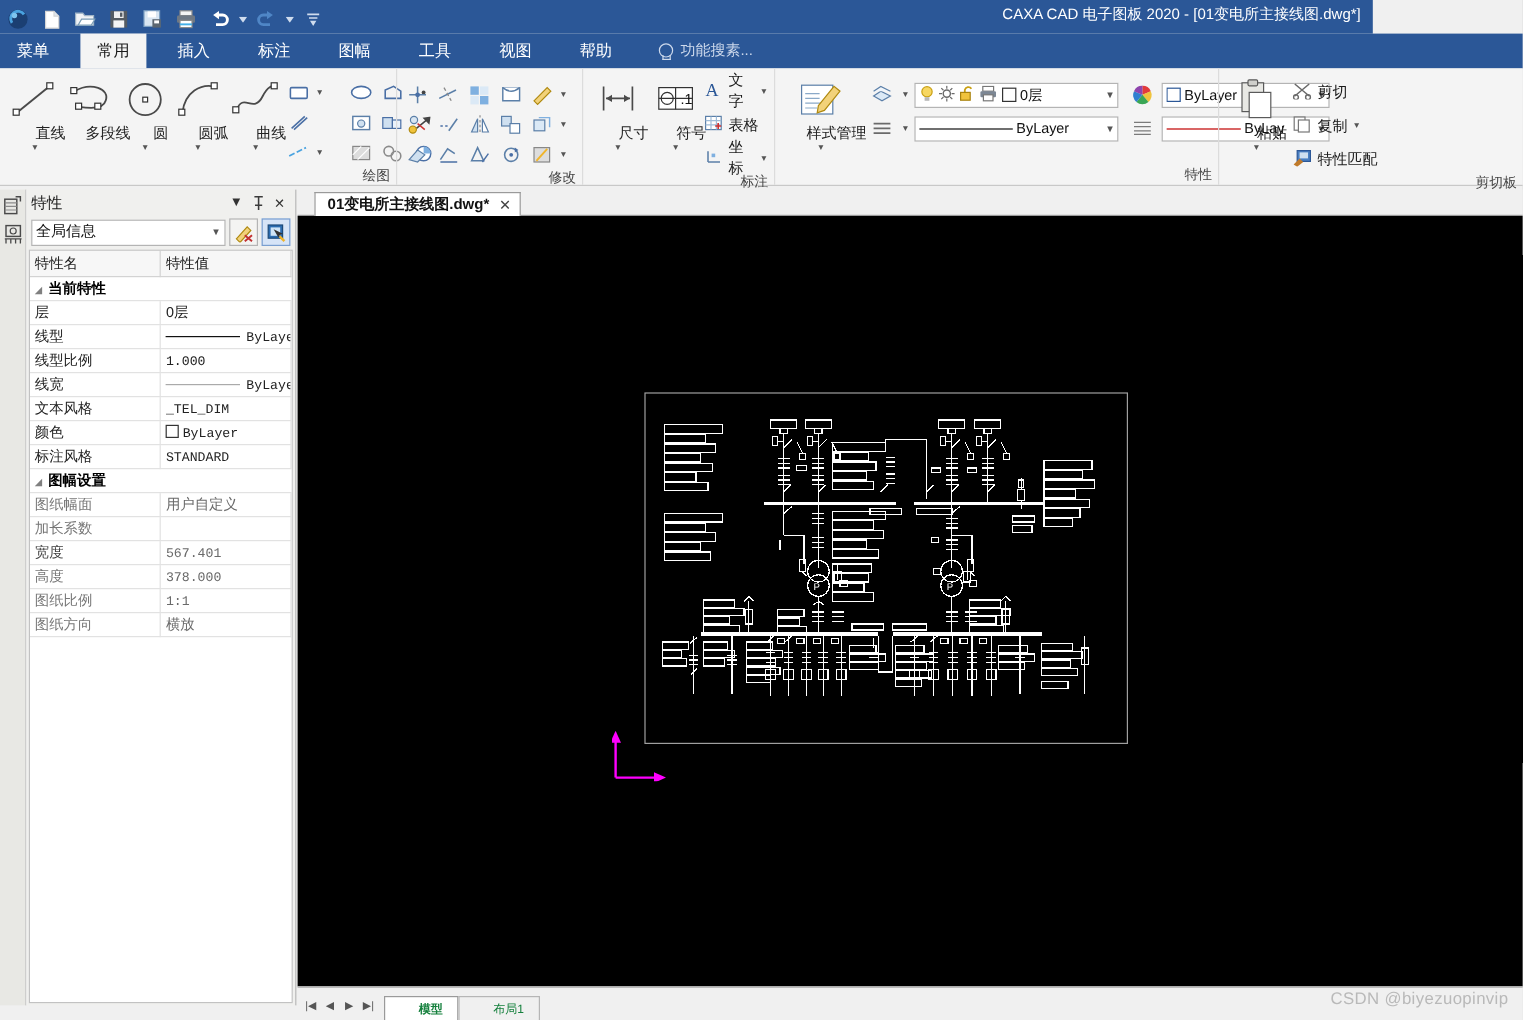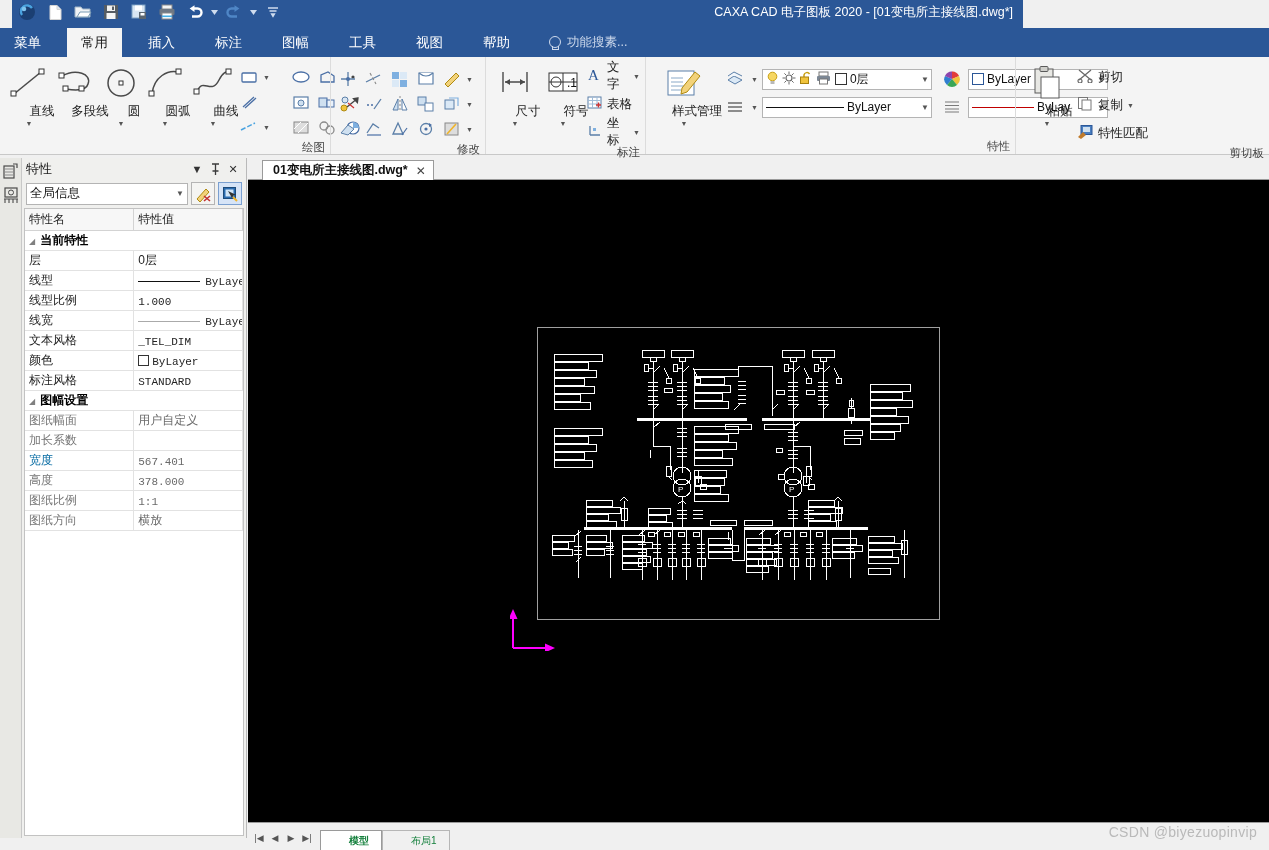--- a/index.html
+++ b/index.html
@@ -5,22 +5,22 @@
   * { box-sizing: border-box; margin: 0; padding: 0; }
   html, body {
     width: 1269px; height: 850px;
     font-family: "Liberation Sans", "DejaVu Sans", sans-serif;
     overflow: hidden; background: #f0f0f0;
   }
   #app { position: relative; width: 1269px; height: 850px; }
 
   
   .titlebar {
-    position: absolute; left: 12px; top: 0; width: 1011px; height: 28px;
-    background: #2b5797; display: flex; align-items: flex-start;
+    position: absolute; left: 0; top: 0; width: 1144px; height: 28px;
+    background: #2b5797; display: flex; align-items: flex-end;
   }
   .qat { display: flex; align-items: center; gap: 2px; padding-left: 2px; }
   .qat-btn {
     width: 26px; height: 24px; display: flex; align-items: center; justify-content: center;
   }
   .qat-sep { width: 9px; height: 24px; display:flex; align-items:center; justify-content:center; }
   .title-text {
     position: absolute; right: 10px; top: 4px;
     color: #ffffff; font-size: 12.5px; white-space: nowrap;
   }
@@ -796,21 +796,21 @@
           </tr>
           <tr>
             <td class="k ind" style="color:#777">图纸幅面</td>
             <td class="v dim">用户自定义</td>
           </tr>
           <tr>
             <td class="k ind" style="color:#777">加长系数</td>
             <td class="v dim"></td>
           </tr>
           <tr>
-            <td class="k ind" style="color:#0369a1">宽度</td>
+            <td class="k ind" style="color:#404040">宽度</td>
             <td class="v dim"><span class="mono">567.401</span></td>
           </tr>
           <tr>
             <td class="k ind" style="color:#777">高度</td>
             <td class="v dim"><span class="mono">378.000</span></td>
           </tr>
           <tr>
             <td class="k ind" style="color:#777">图纸比例</td>
             <td class="v dim"><span class="mono">1:1</span></td>
           </tr>

